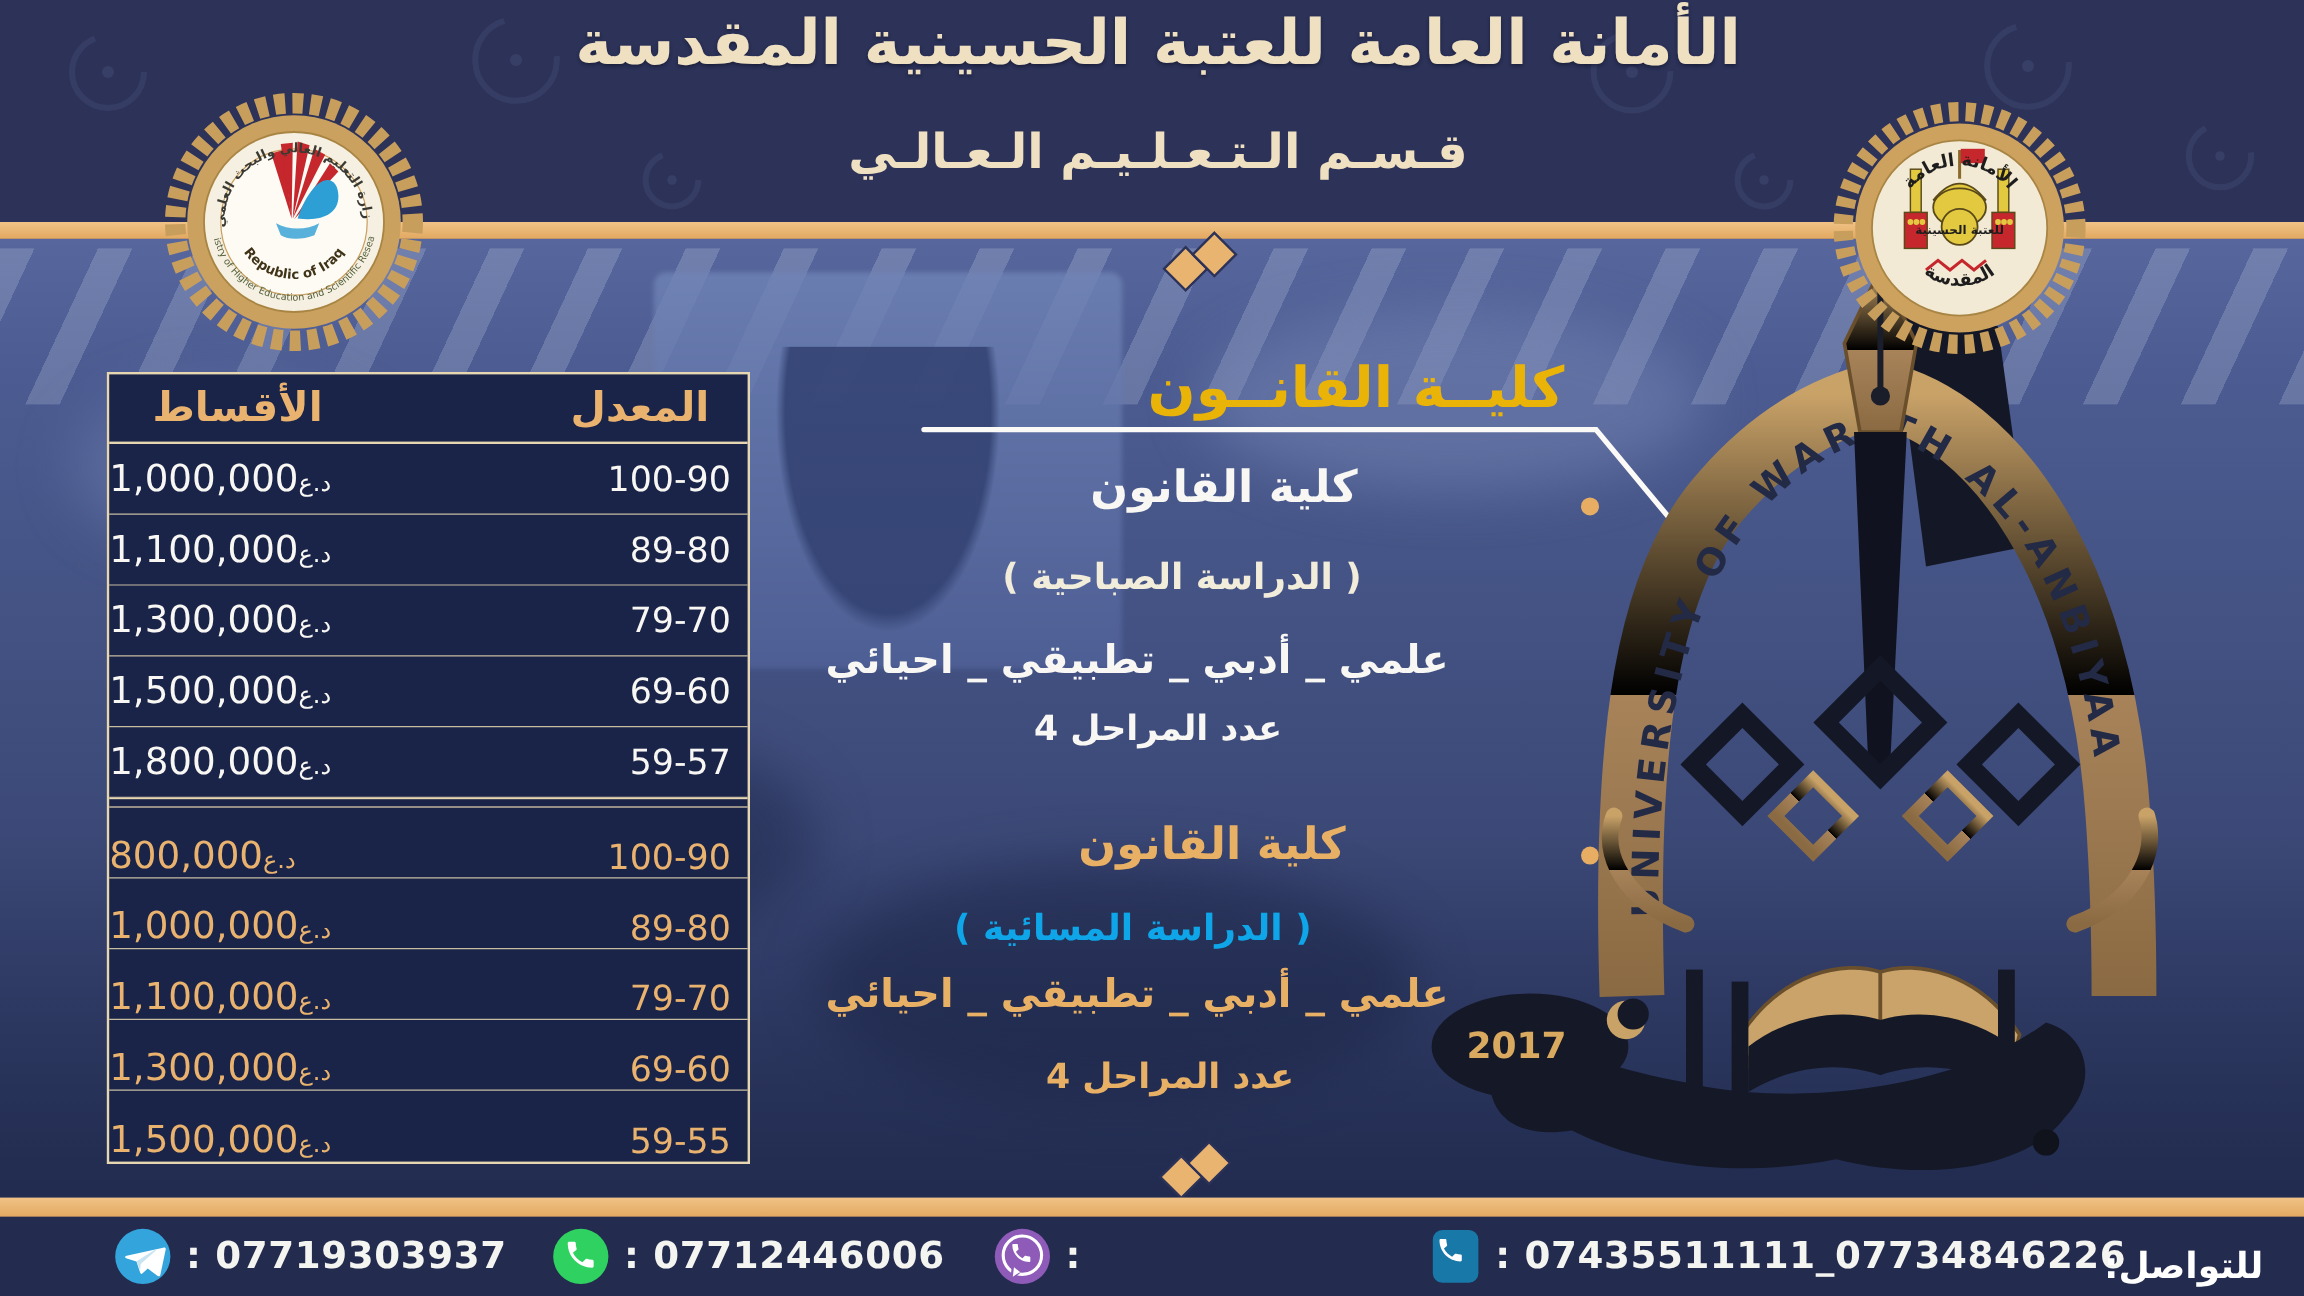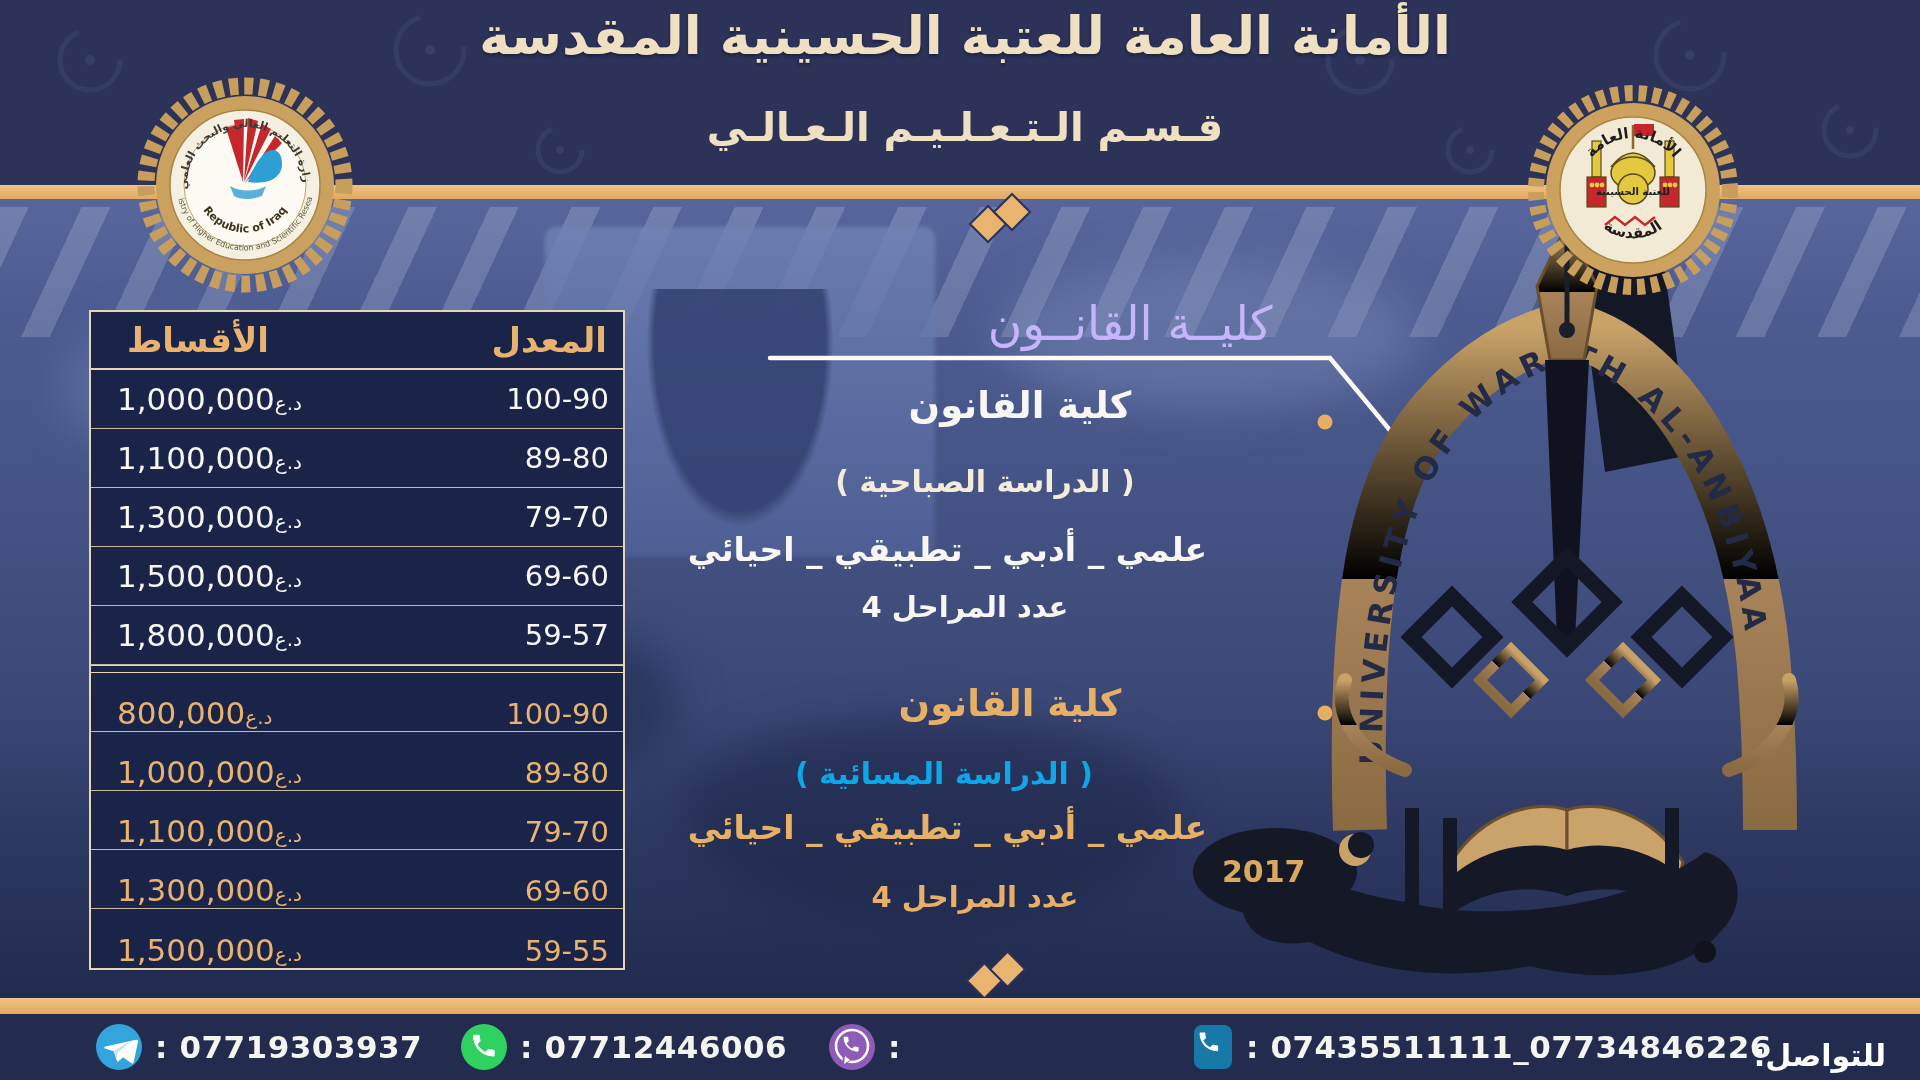--- a/index.html
+++ b/index.html
@@ -38,34 +38,34 @@
     background:radial-gradient(ellipse at 50% 20%, #31406f 0 55%, transparent 60%); opacity:.85; }
   .photo .blob { position:absolute; border-radius:50%; filter:blur(22px); }
   .photo .ground { position:absolute; left:0; bottom:0; width:1920px; height:300px;
     background:linear-gradient(180deg, rgba(23,31,60,0) 0%, rgba(23,31,60,.55) 100%); }
 
   
   .fees { left:89px; top:310px; width:536px; z-index:5;
     background:#1a2448; border:2px solid #e6d6b2; direction:ltr; }
   .fees-head { display:flex; align-items:center; height:58px; border-bottom:2px solid #e6d6b2; }
   .fees-head .h-inst { font-size:34px; font-weight:bold; color:#e9b26e; padding-left:36px; direction:rtl; }
-  .fees-head .h-avg  { font-size:34px; font-weight:bold; color:#e9b26e; margin-left:auto; padding-right:16px; direction:rtl; }
+  .fees-head .h-avg  { font-size:34px; font-weight:bold; color:#e9b26e; margin-left:auto; padding-right:32px; direction:rtl; }
   .t-row { display:flex; align-items:center; height:59px; border-bottom:1.5px solid rgba(230,214,178,.85); }
   .t-row:last-child { border-bottom:none; }
-  .t-row .amount { padding-left:26px; font-size:31px; letter-spacing:.5px; }
+  .t-row .amount { padding-left:0; font-size:31px; letter-spacing:.5px; }
   .t-row .amount .cur { font-size:20px; margin-right:8px; }
   .t-row .avg { margin-left:auto; padding-right:14px; font-size:29px; }
   .g-m { color:#f8f7f3; }
   .g-e { color:#e9b26e;align-items:flex-end; }
   .t-divider { height:8px; border-top:1.5px solid #e6d6b2; border-bottom:1.5px solid #e6d6b2; }
 
   
   .rtl { direction:rtl; }
   .col-heading { left:900px; top:296px; width:460px; text-align:center; z-index:5;
-    font-size:47px; font-weight:normal; color:#c4b5fd; letter-spacing:1px; }
+    font-size:47px; font-weight:bold; color:#eab308; letter-spacing:1px; }
   .sec-name-1 { left:850px; top:384px; width:340px; text-align:center; z-index:5;
     font-size:37px; font-weight:bold; color:#f8f7f3; }
   .sec-mode-1 { left:790px; top:464px; width:390px; text-align:center; z-index:5;
     font-size:30px; font-weight:bold; color:#f2ecda; }
   .sec-branches-1 { left:680px; top:530px; width:535px; text-align:center; z-index:5;
     font-size:33px; font-weight:bold; color:#f8f7f3; }
   .sec-stages-1 { left:790px; top:590px; width:350px; text-align:center; z-index:5;
     font-size:29px; font-weight:bold; color:#f8f7f3; }
   .sec-name-2 { left:840px; top:682px; width:340px; text-align:center; z-index:5;
     font-size:37px; font-weight:bold; color:#e8b065; }

